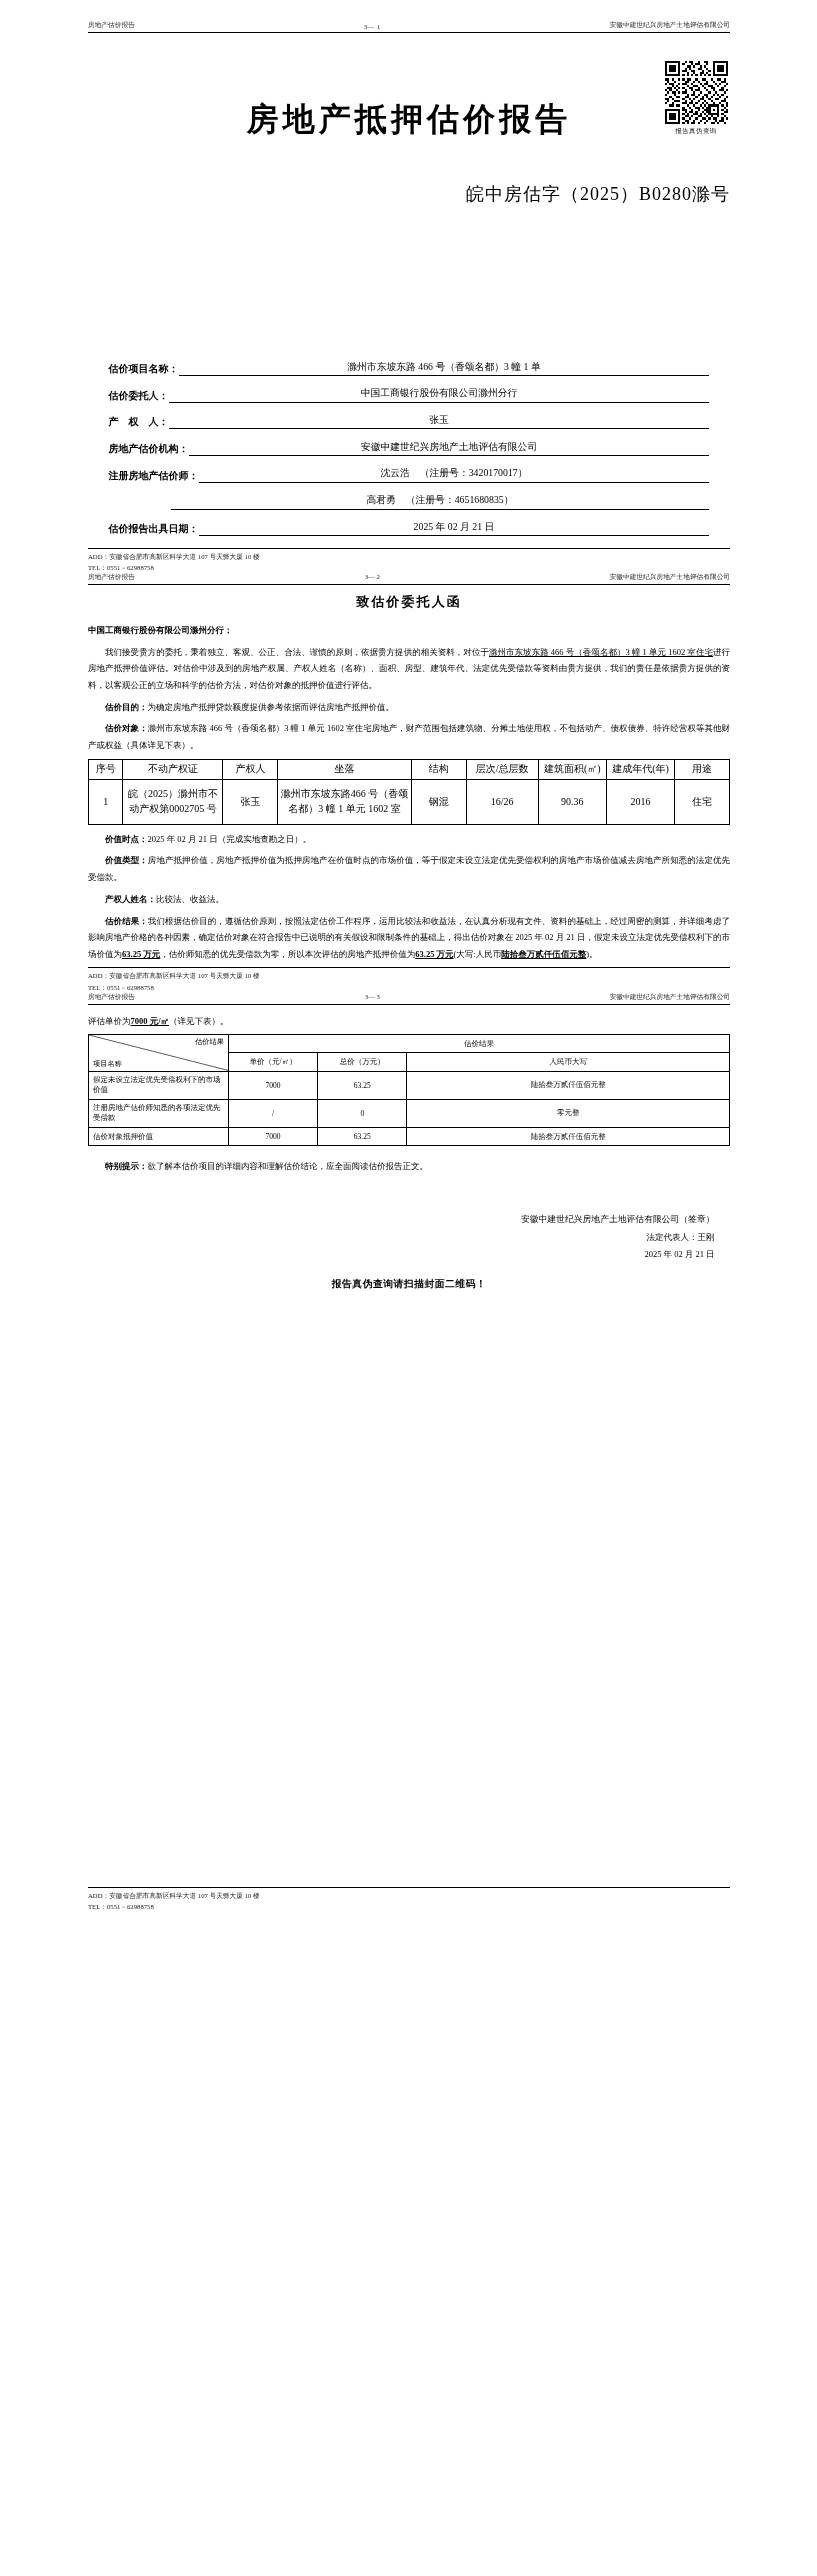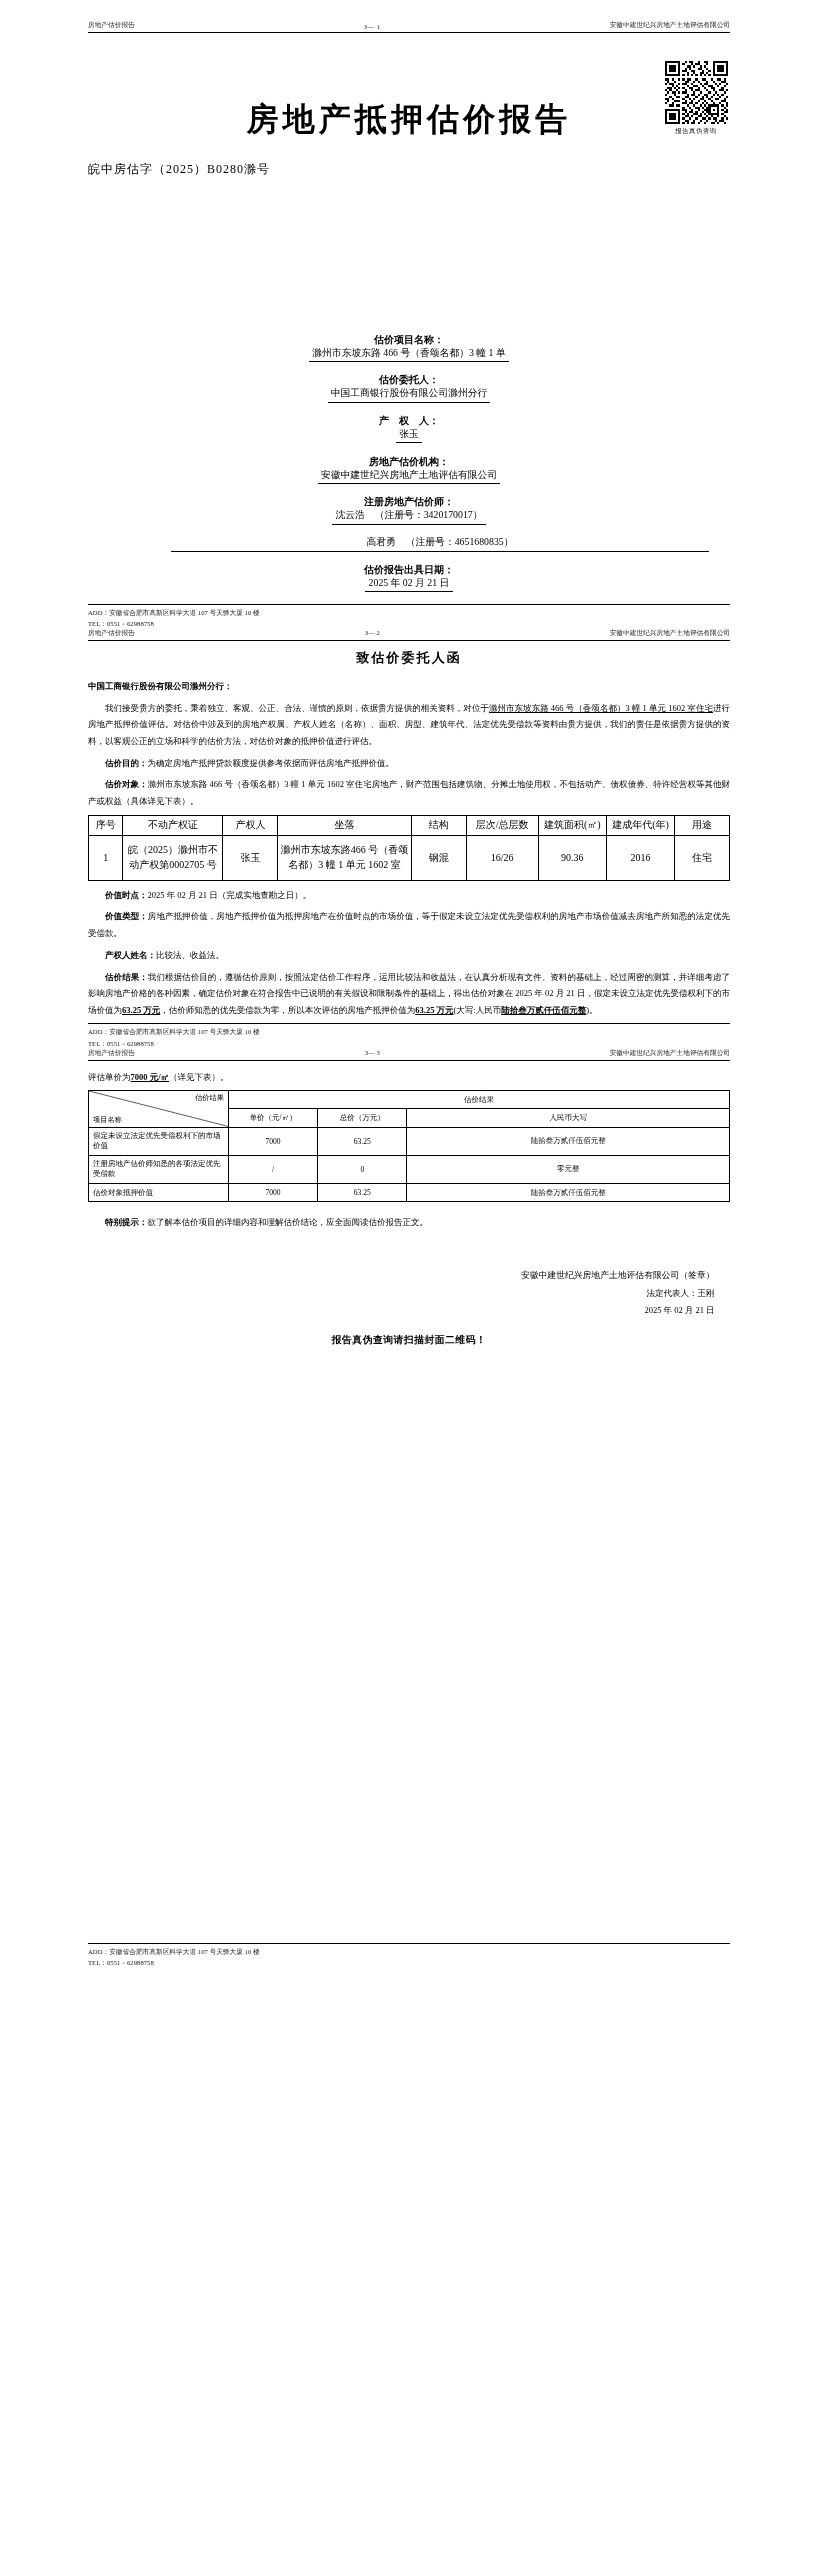--- a/index.html
+++ b/index.html
@@ -69,37 +69,36 @@
   
   .cover-title{
     text-align:center;
     font-size:32px;
     font-weight:bold;
     letter-spacing:4.1px;
     margin-top:65px;
     font-family:"Liberation Serif", serif;
   }
   .cover-code{
-    text-align:left;
-    font-size:12px;
-    margin-top:19px;
+    text-align:right;
+    font-size:18px;
+    margin-top:40px;
     letter-spacing:1px;
   }
   .cover-gap{height:155px;}
 
   
   .fields{
     margin:0 20.6px 0 20.6px;
     font-size:9.8px;
   }
   .frow{
     display:flex;
-    align-items:center;
+    align-items:flex-end;
     margin-bottom:11.3px;
-    flex-direction:column;
   }
   .flabel{
     font-weight:bold;
     white-space:nowrap;
     font-size:10px;
   }
   .fval{
     flex:1 1 auto;
     border-bottom:0.7px solid #000;
     text-align:center;

